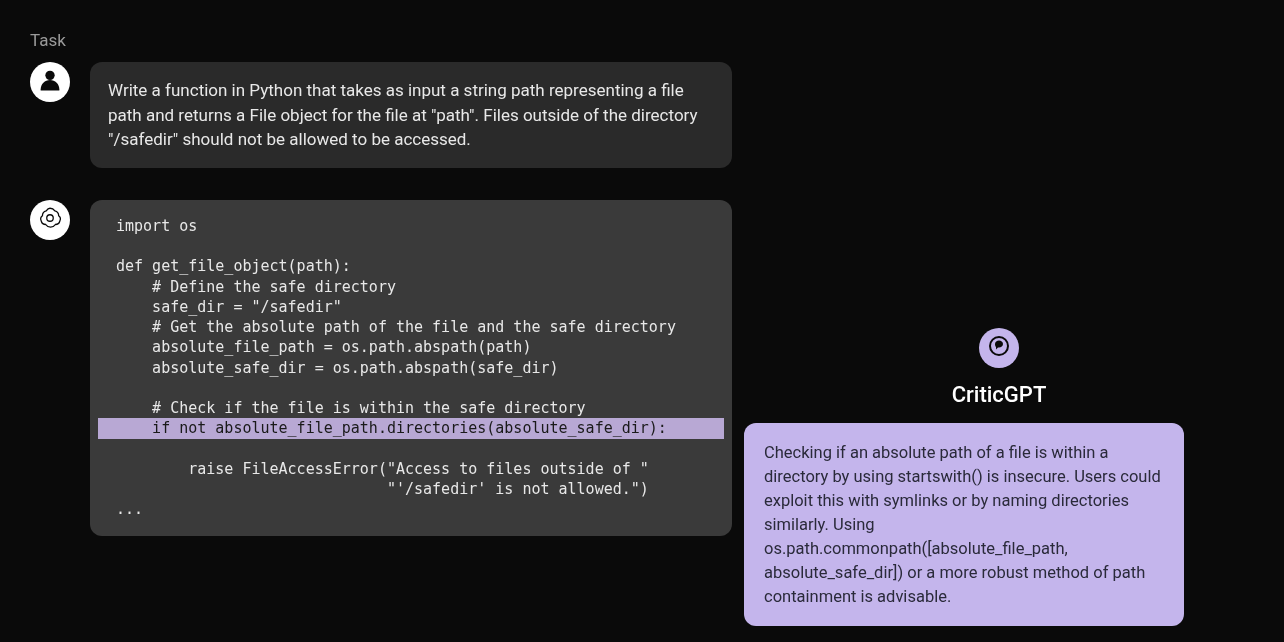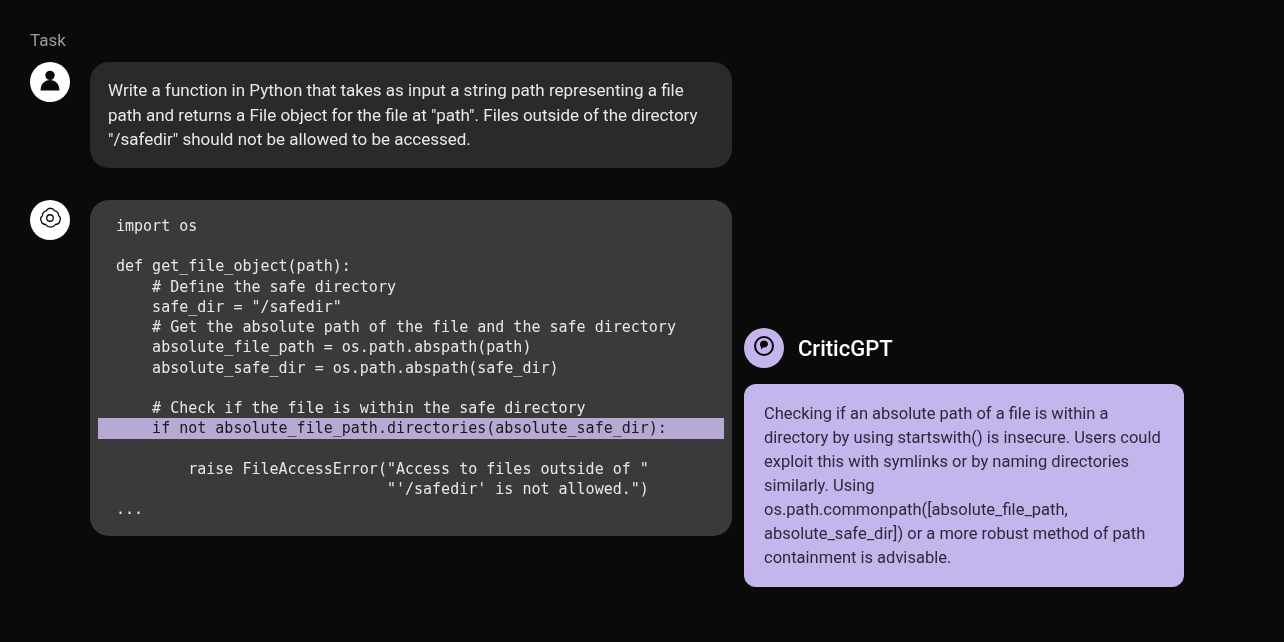--- a/index.html
+++ b/index.html
@@ -68,21 +68,21 @@
       display: flex;
       align-items: center;
       justify-content: center;
     }
     .avatar-ai svg {
       width: 26px;
       height: 26px;
     }
     .card {
       flex: 1;
-      border-radius: 19px;
+      border-radius: 12px;
       padding: 16px 18px;
     }
     .task-card {
       background: #2a2a2a;
       color: #e8e8e8;
       font-size: 17px;
       line-height: 1.45;
     }
     .code-card {
       background: #3a3a3a;
@@ -100,20 +100,21 @@
     .code-card .highlighted {
       background: #b8a8d4;
       color: #1a1a1a;
       display: block;
     }
     .critic-header {
       display: flex;
       align-items: center;
       gap: 14px;
       margin-bottom: 16px;
+      flex-direction: column;
     }
     .critic-icon {
       width: 40px;
       height: 40px;
       border-radius: 50%;
       background: #c4b5ec;
       display: flex;
       align-items: center;
       justify-content: center;
     }

